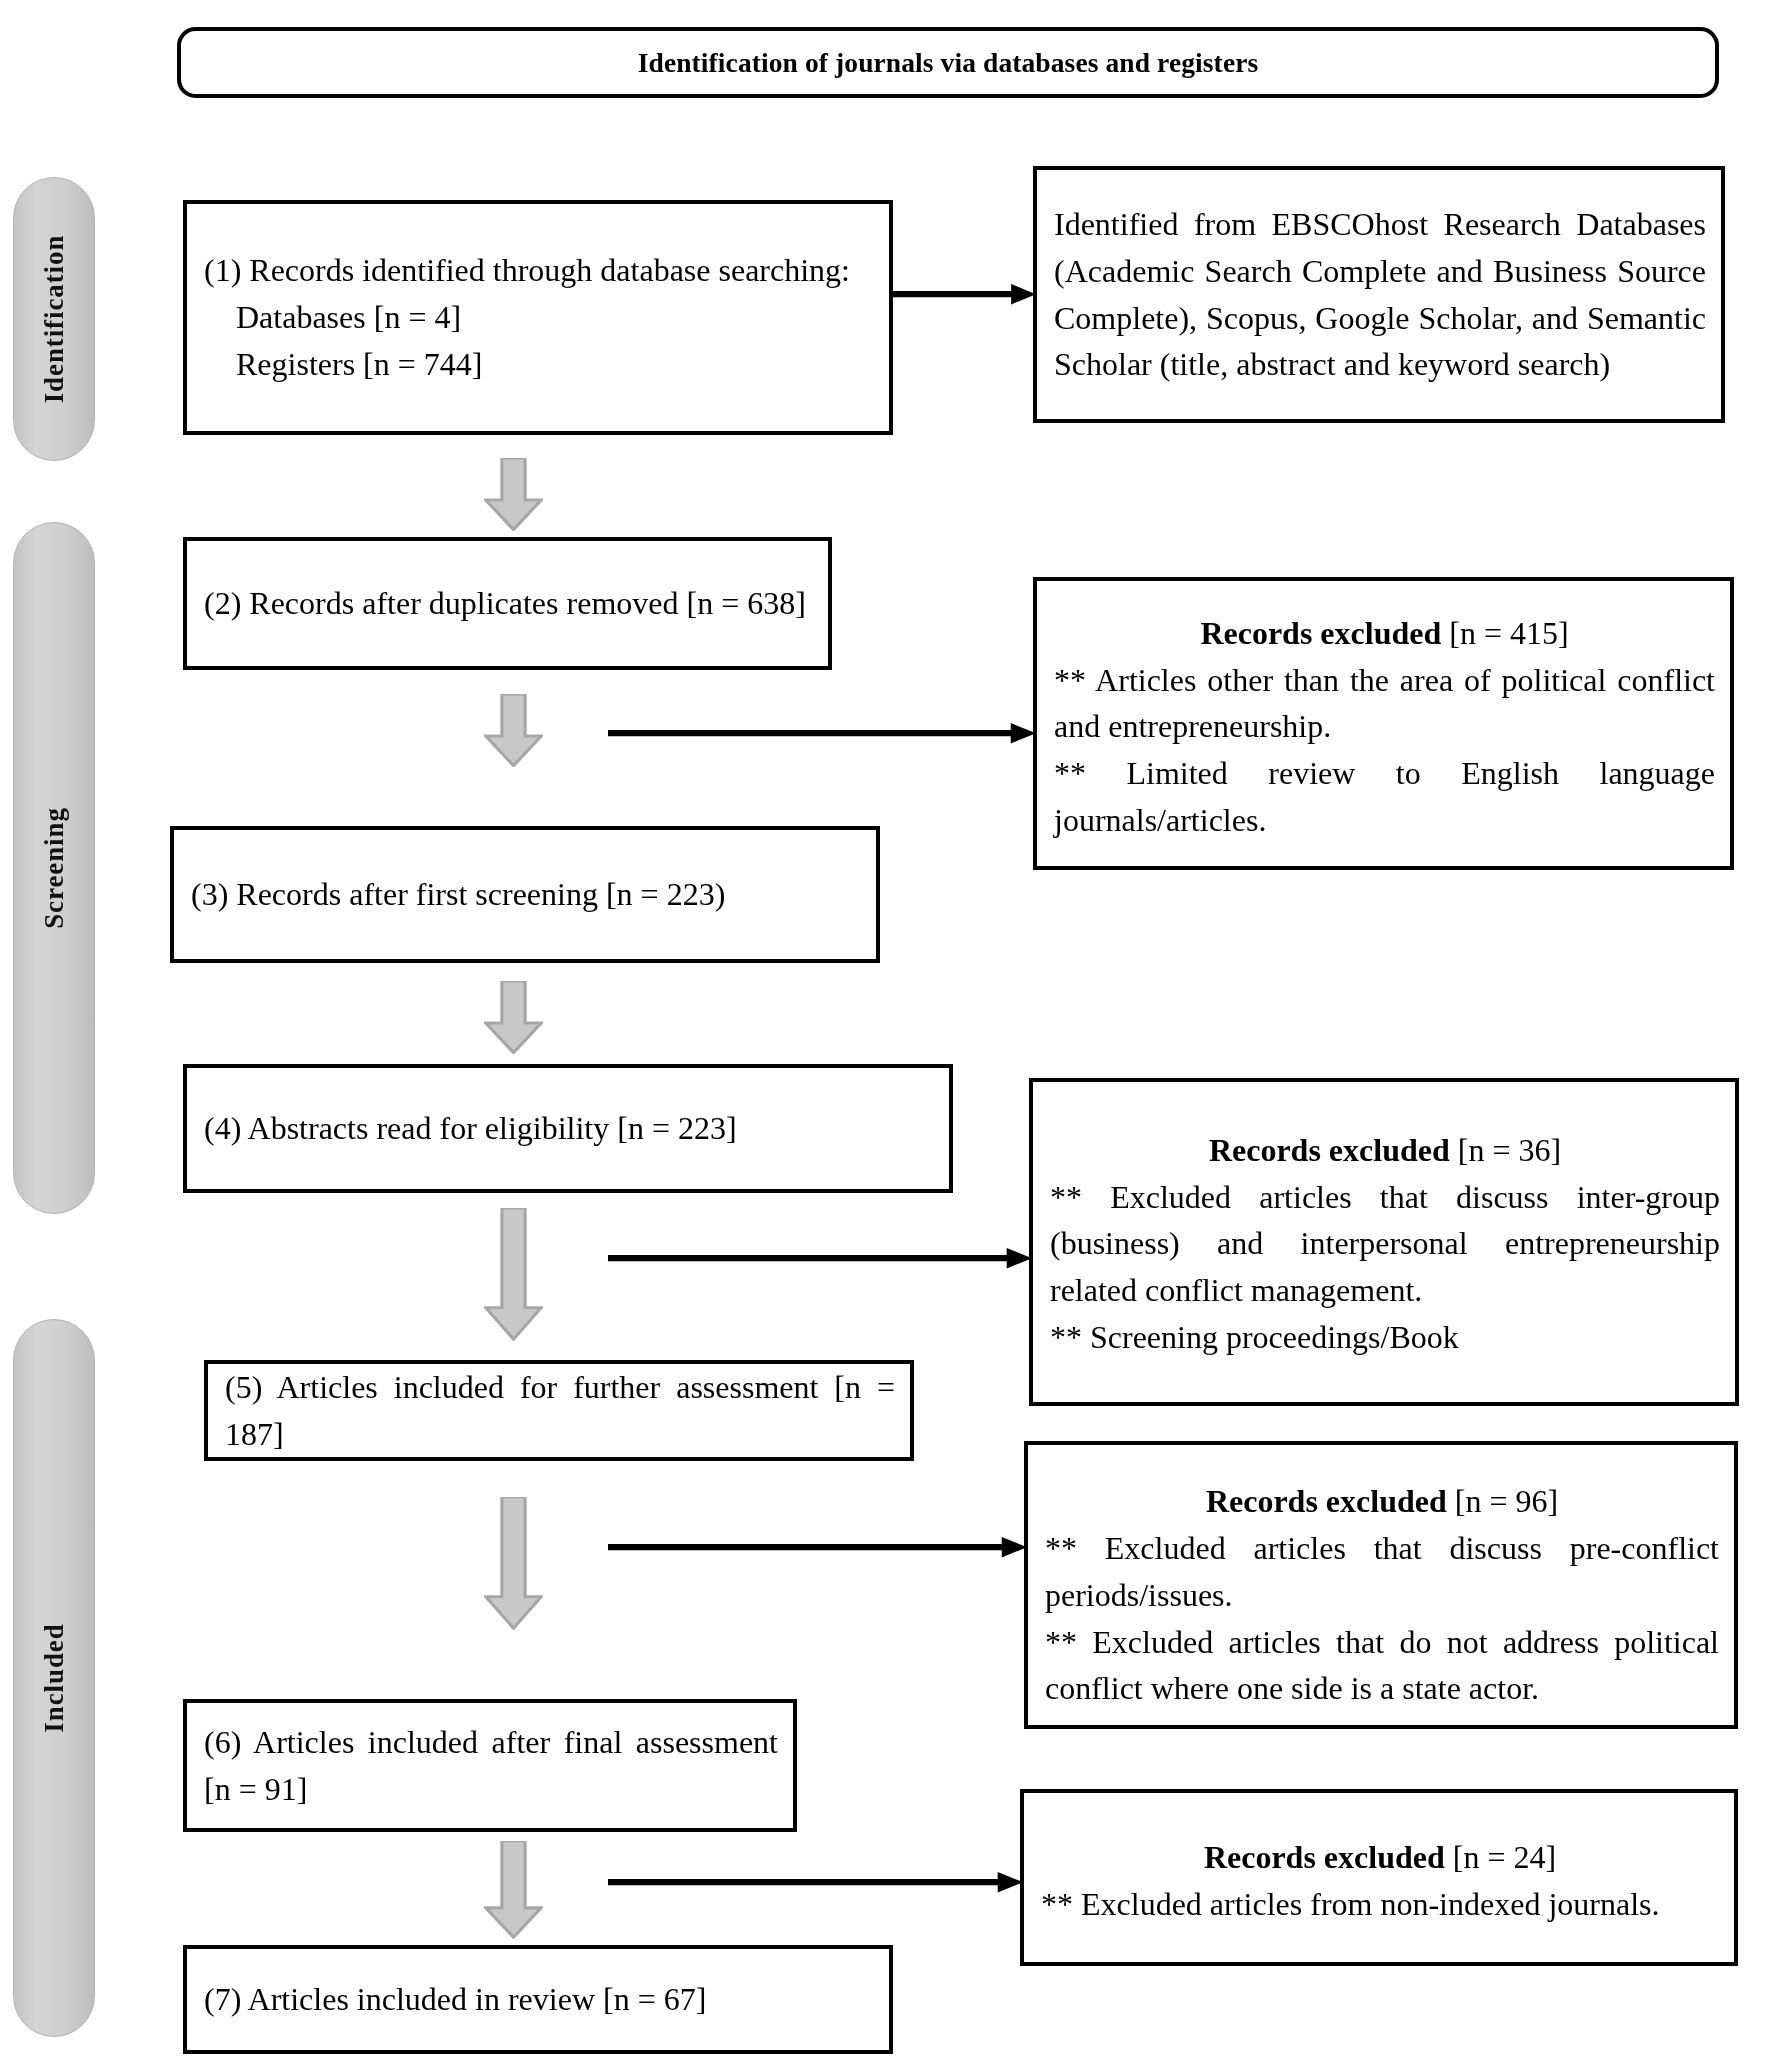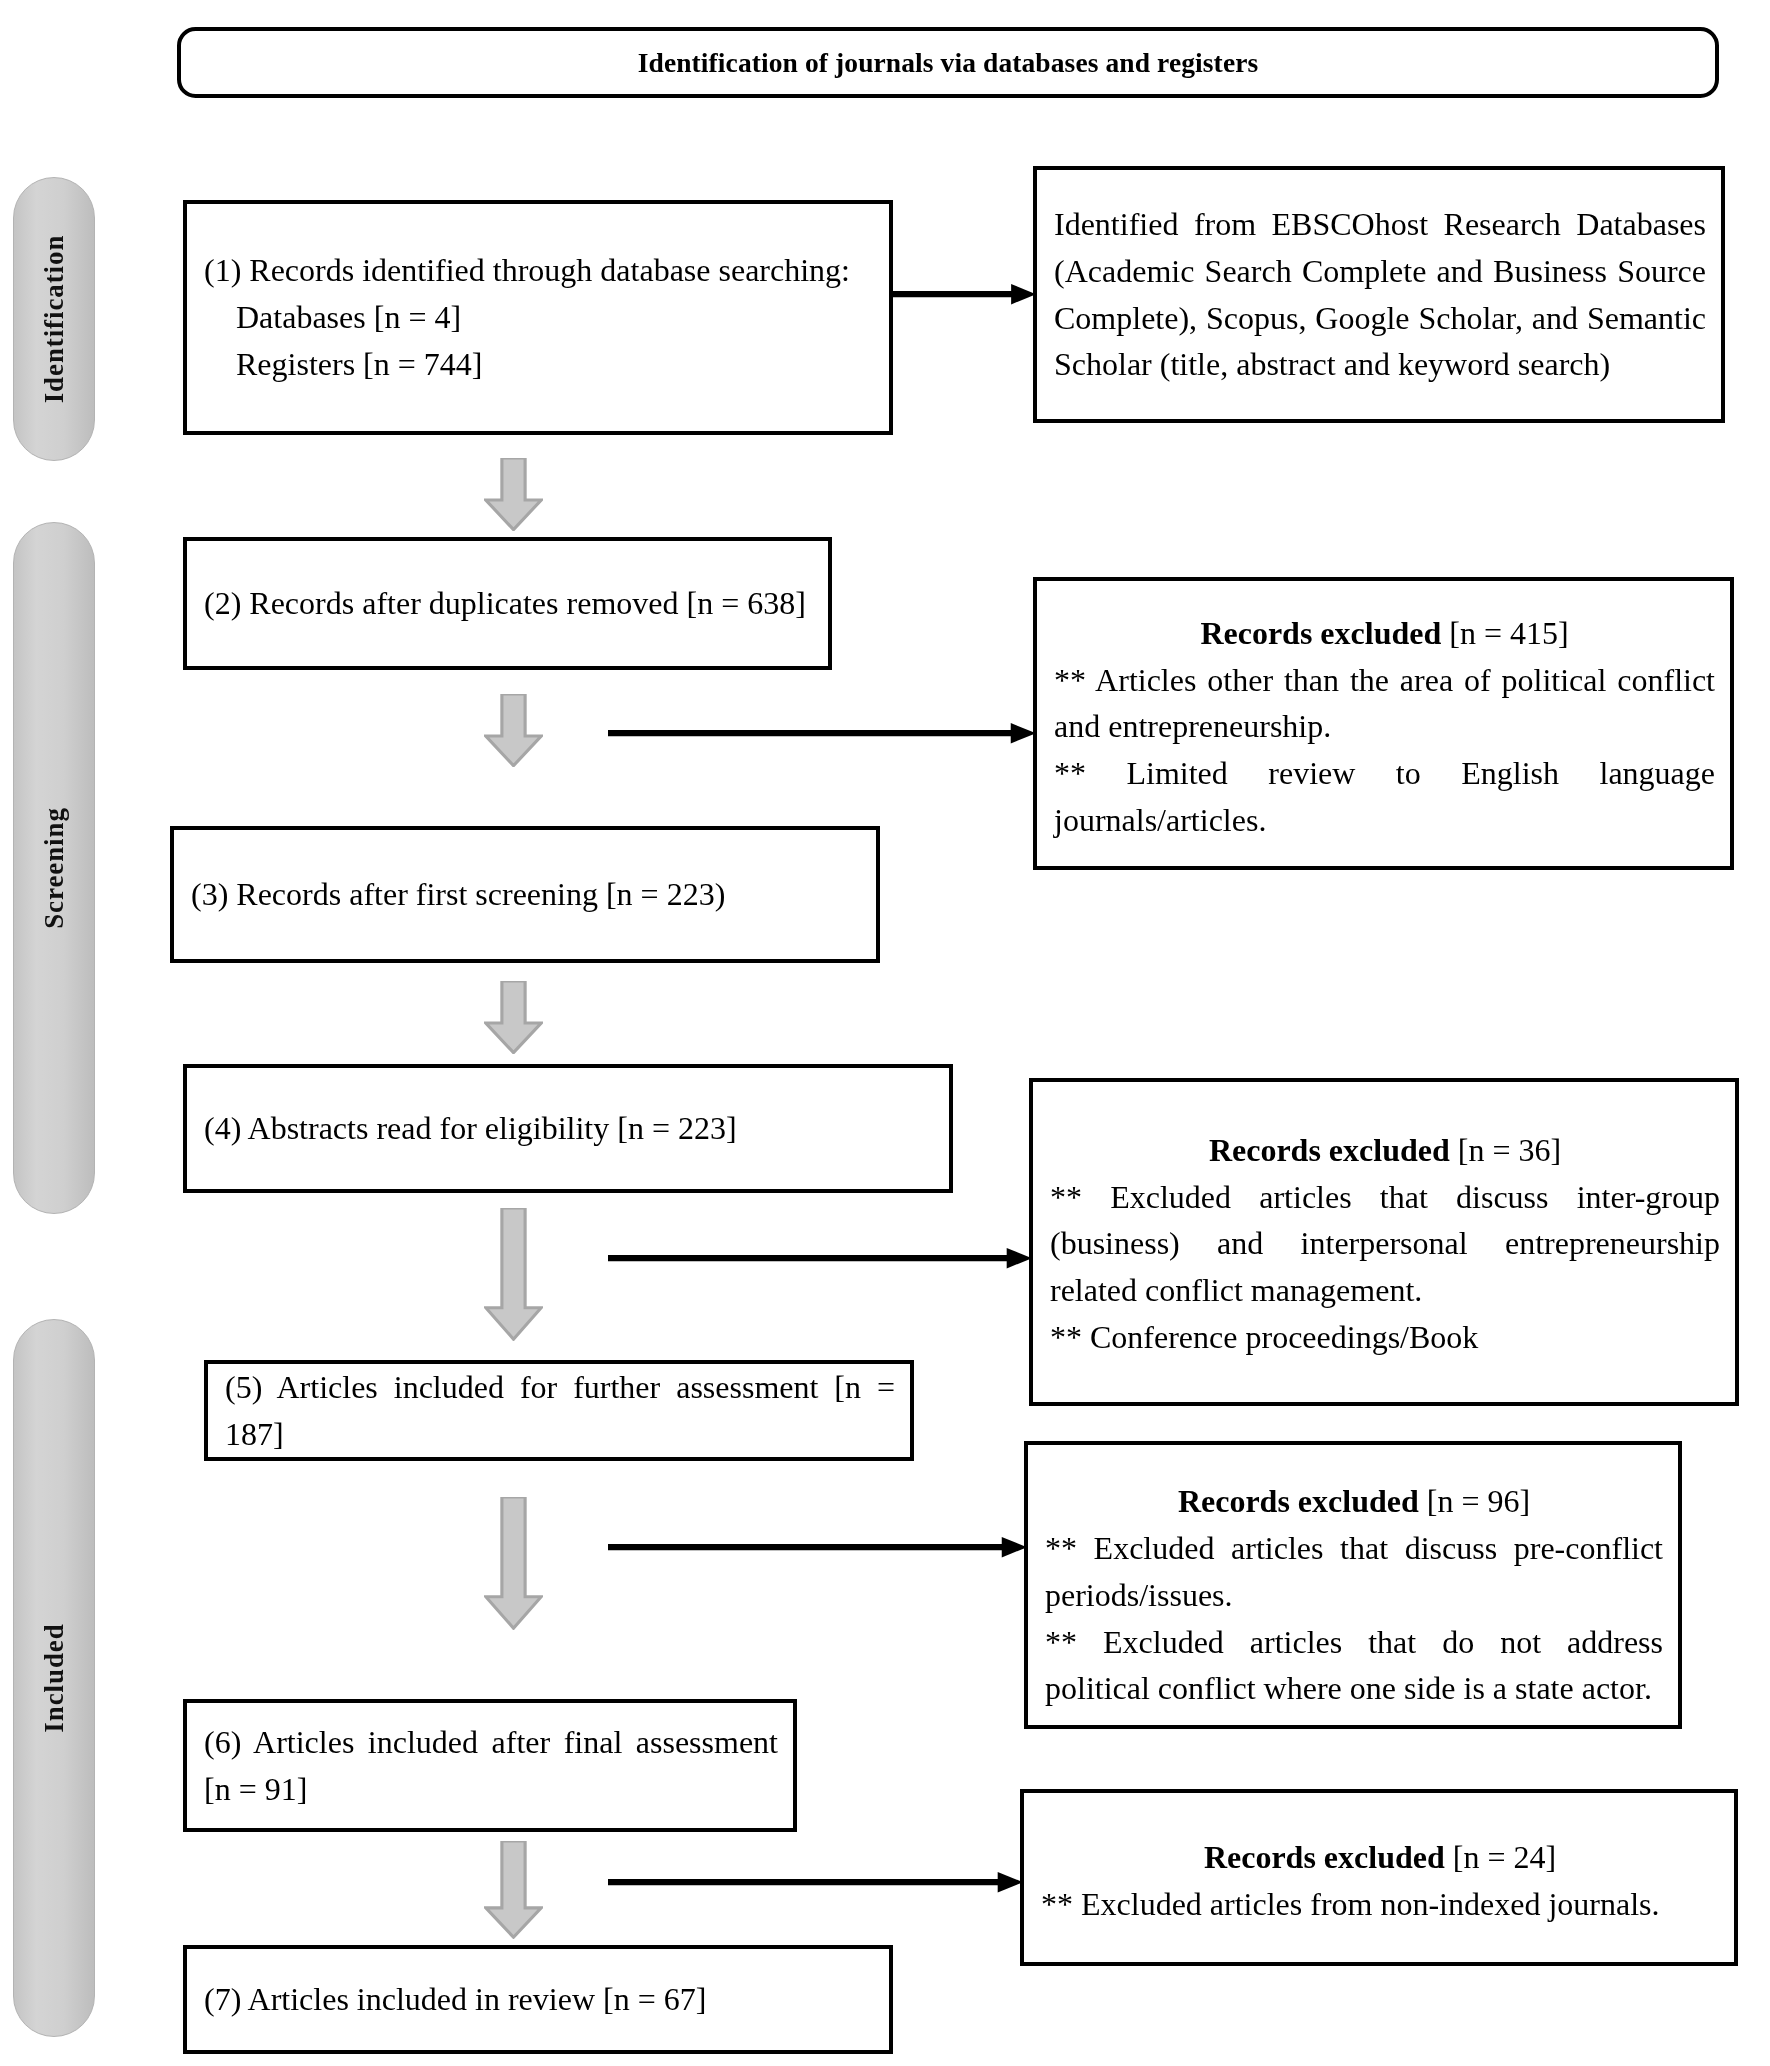--- a/index.html
+++ b/index.html
@@ -191,41 +191,41 @@
   <div class="flow-box" style="left:183px; top:1064px; width:770px; height:129px;">
     <div class="line">(4) Abstracts read for eligibility [n = 223]</div>
   </div>
 
   <div class="flow-box" style="left:1029px; top:1078px; width:710px; height:328px; padding-top:15px;">
     <div class="line heading">
       <span>Records excluded</span>
       <span class="reg">[n = 36]</span>
     </div>
     <div class="line just">** Excluded articles that discuss inter-group (business) and interpersonal entrepreneurship related conflict management.</div>
-    <div class="line">** Conference proceedings/Book</div>
+    <div class="line">** Screening proceedings/Book</div>
   </div>
 
   <div class="v-arrow" style="left:484px; top:1208px; height:133px;">
     <svg viewBox="0 0 132 300" preserveAspectRatio="none">
       <polygon points="40,0 92,0 92,225 128,225 66,296 4,225 40,225" fill="#c8c8c8" stroke="#a6a6a6" stroke-width="7"></polygon>
     </svg>
   </div>
 
   <div class="h-arrow" style="left:608px; top:1248px; width:424px;">
     <svg viewBox="0 0 955 46" preserveAspectRatio="none">
       <line x1="0" y1="23" x2="908" y2="23" stroke="#000000" stroke-width="14"></line>
       <polygon points="898,0 955,23 898,46" fill="#000000"></polygon>
     </svg>
   </div>
 
   <div class="flow-box" style="left:183px; top:1360px; width:710px; height:101px;margin-left:21px;">
     <div class="line just">(5) Articles included for further assessment [n = 187]</div>
   </div>
 
-  <div class="flow-box" style="left:1024px; top:1441px; width:658px; height:288px; padding-top:32px;">
+  <div class="flow-box" style="left:1024px; top:1441px; width:714px; height:288px; padding-top:32px;">
     <div class="line heading">
       <span>Records excluded</span>
       <span class="reg">[n = 96]</span>
     </div>
     <div class="line just">** Excluded articles that discuss pre-conflict periods/issues.</div>
     <div class="line just">** Excluded articles that do not address political conflict where one side is a state actor.</div>
   </div>
 
   <div class="v-arrow" style="left:484px; top:1497px; height:133px;">
     <svg viewBox="0 0 132 300" preserveAspectRatio="none">

